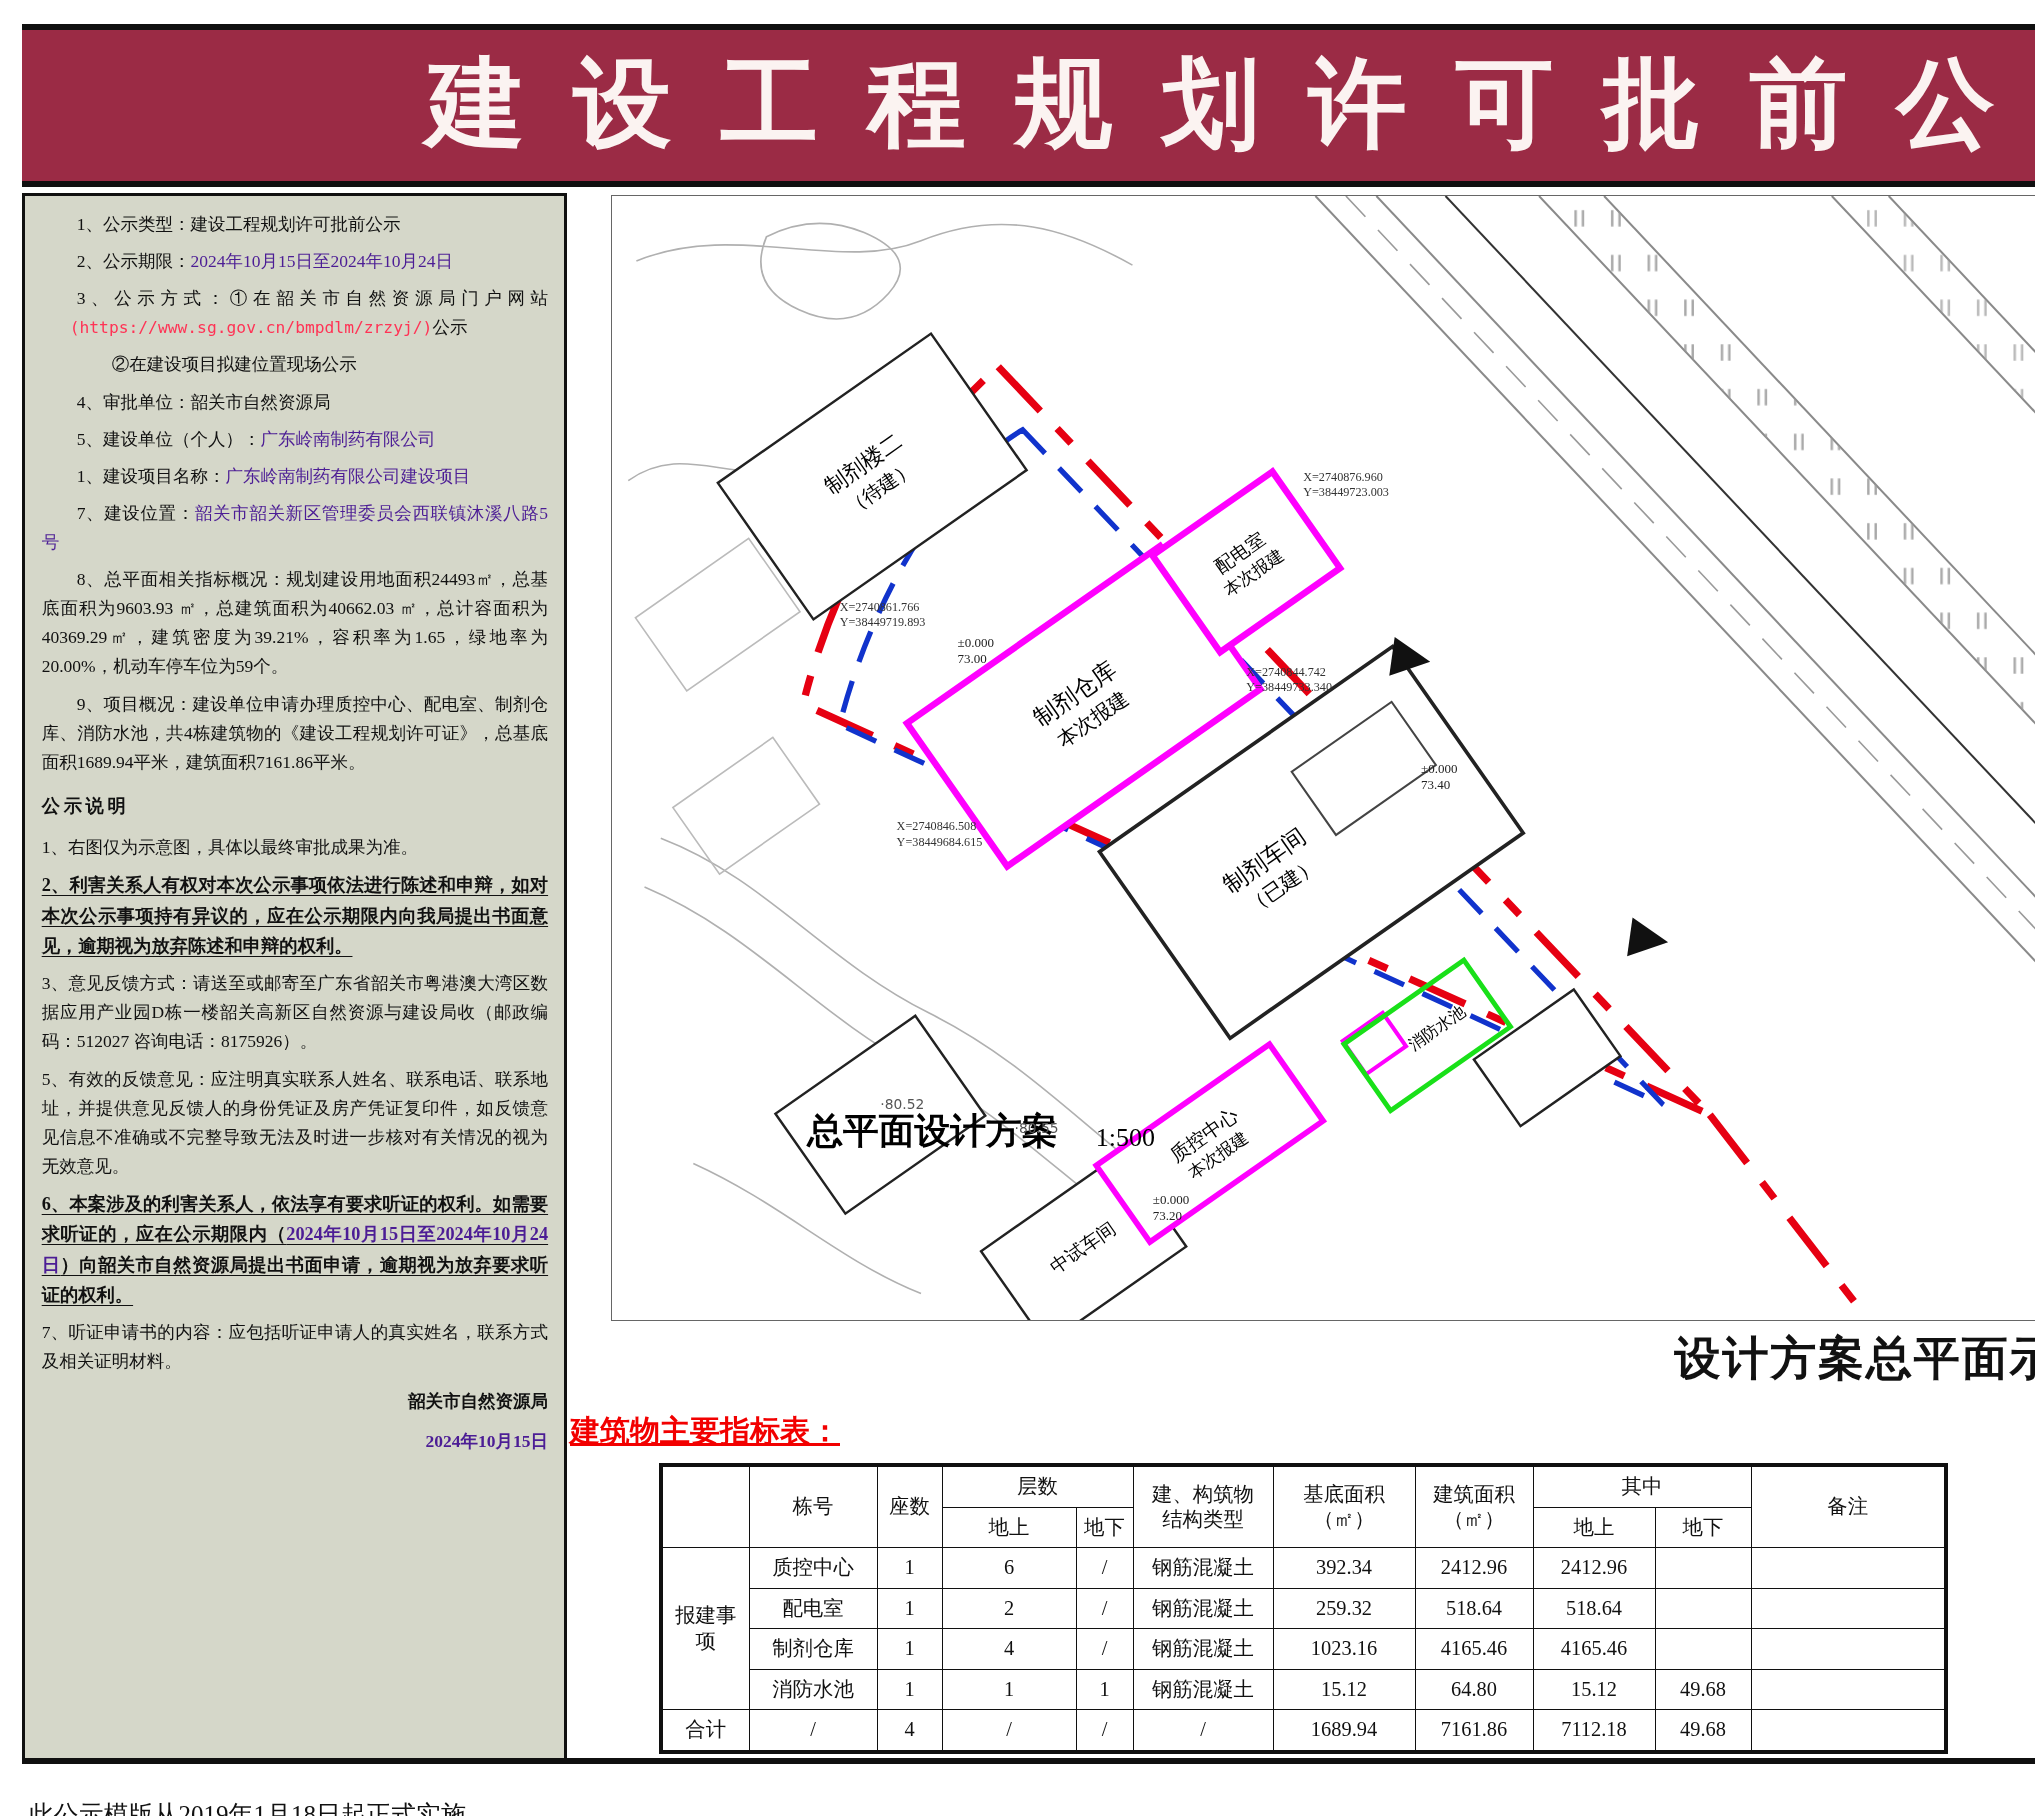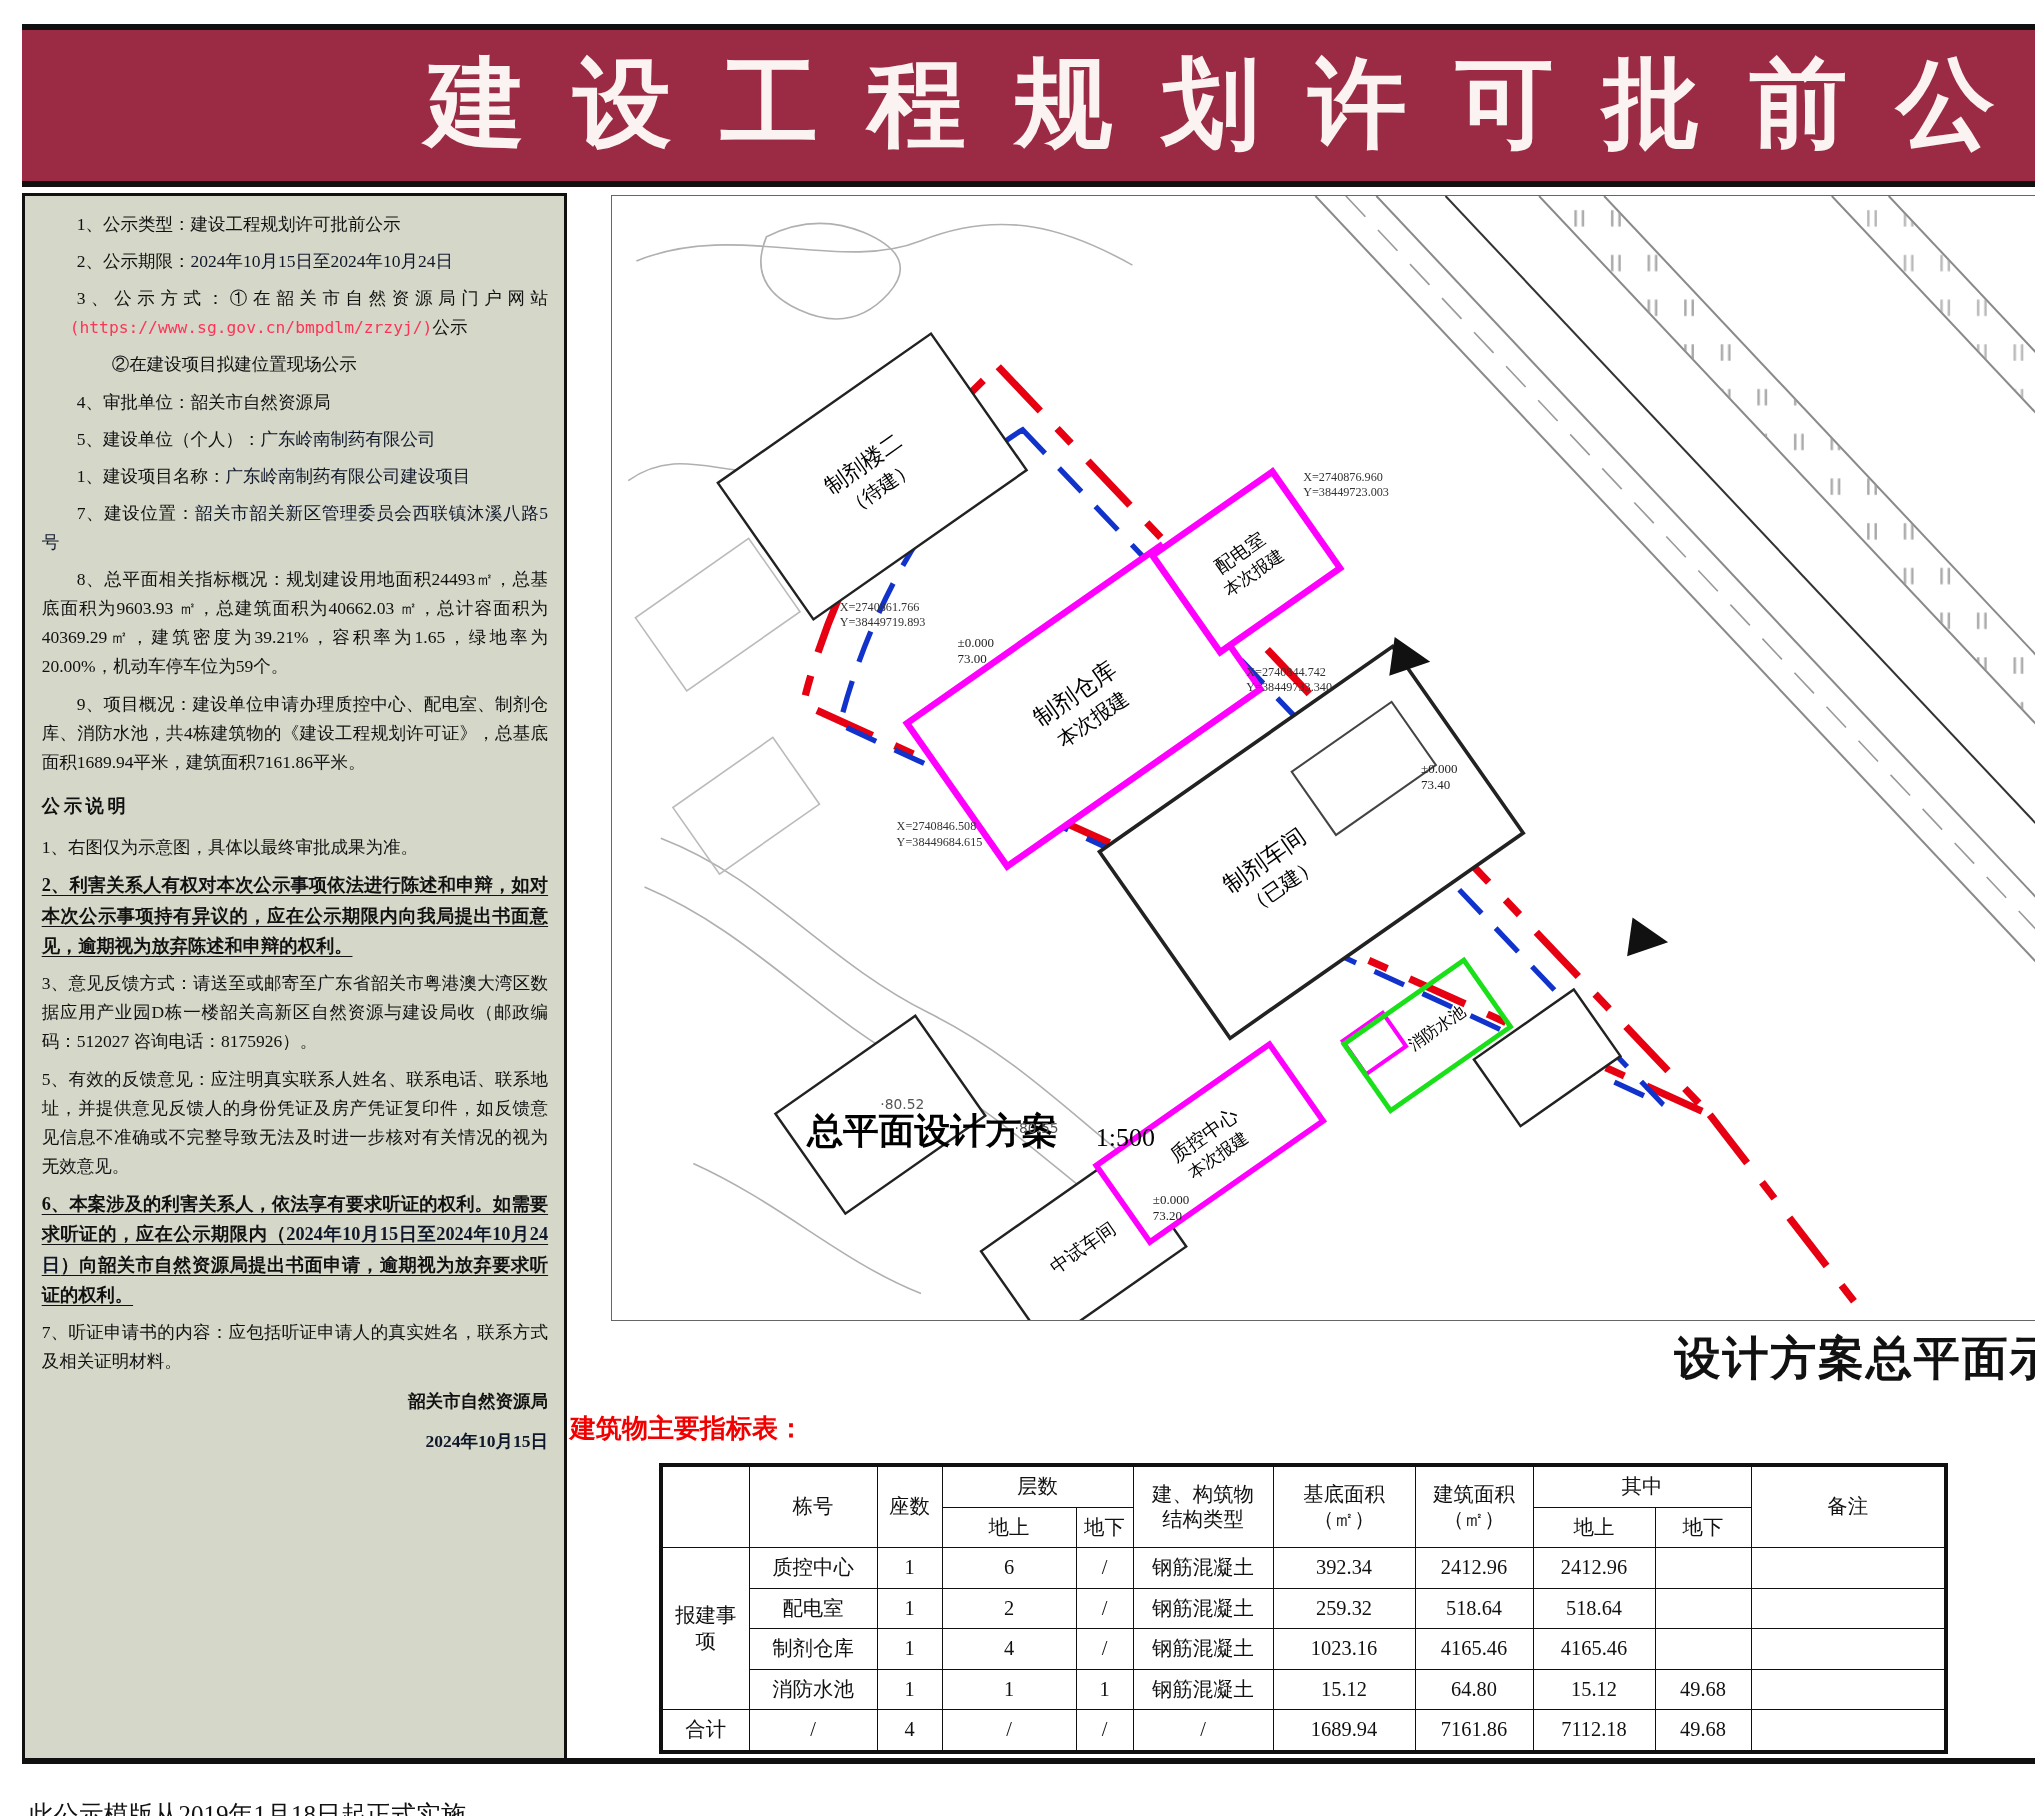--- a/index.html
+++ b/index.html
@@ -13,36 +13,36 @@
             display:flex; align-items:center; justify-content:center; }
   .banner .title { color:#fbf3f1; font-size:98px; font-weight:bold; letter-spacing:0.50em; text-indent:0.50em; white-space:nowrap; }
 
   
   .left-panel { position:absolute; left:22.4px; top:193px; width:545px; height:1570px;
                 background:#d5d7c9; border:3.3px solid #101010; padding:14px 16.3px 8.1px 16.3px;
                 font-size:17.5px; line-height:1.66; text-align:justify; overflow:hidden; }
   .left-panel p { margin:0 0 8.1px 0; }
   .indent { text-indent:2em; }
   .sub { padding-left:4em; }
-  .red  { color:#0f172a; }
+  .red  { color:#4c1d95; }
   .url  { color:#ff3355; font-family:"DejaVu Sans Mono","Liberation Mono",monospace; font-size:16.3px;margin-left:28px; }
   .notice-head { text-align:left; font-weight:bold; margin:14.7px 0 11.4px 0 !important; font-size:18.3px; letter-spacing:0.2em; }
   .em { font-weight:bold; font-size:18.3px; text-decoration:underline; text-underline-offset:4.1px; }
   .bold { font-weight:bold; font-size:18.3px; }
   .sign { text-align:right; margin:10.6px 0 0 0 !important;font-weight:bold; }
 
   
   .plan-box { position:absolute; left:611px; top:195px; width:1543px; height:1126px;
               background:#fff; border:1.6px solid #666; }
   .plan-box svg { display:block; width:100%; height:100%; }
   .plan-caption { position:absolute; left:1335px; top:1328px; width:818px; text-align:right;
                   font-size:46px; font-weight:bold; letter-spacing:0.04em; }
 
   
-  .table-label { position:absolute; left:570px; top:1411px; font-size:26px; font-weight:bold; color:#f20000; }
+  .table-label { position:absolute; left:570px; top:1411px; font-size:30px; font-weight:bold; color:#f20000;text-decoration:underline; }
   table.metrics { position:absolute; left:659px; top:1463px; width:1286px; height:291px;
                   border-collapse:collapse; table-layout:fixed; font-size:20.4px; text-align:center;
                   background:#fff; border:4.1px solid #101010; }
   table.metrics td { border:1.6px solid #101010; padding:1.6px 2.4px; line-height:1.25; }
   .pre { white-space:pre-line; }
 
   
   .bottom-line { position:absolute; left:22.4px; top:1758px; width:2523px; height:5.7px; background:#101010; }
   .footer-left  { position:absolute; left:28.5px;  top:1770px; font-size:25px;margin-top:28px; }
 

